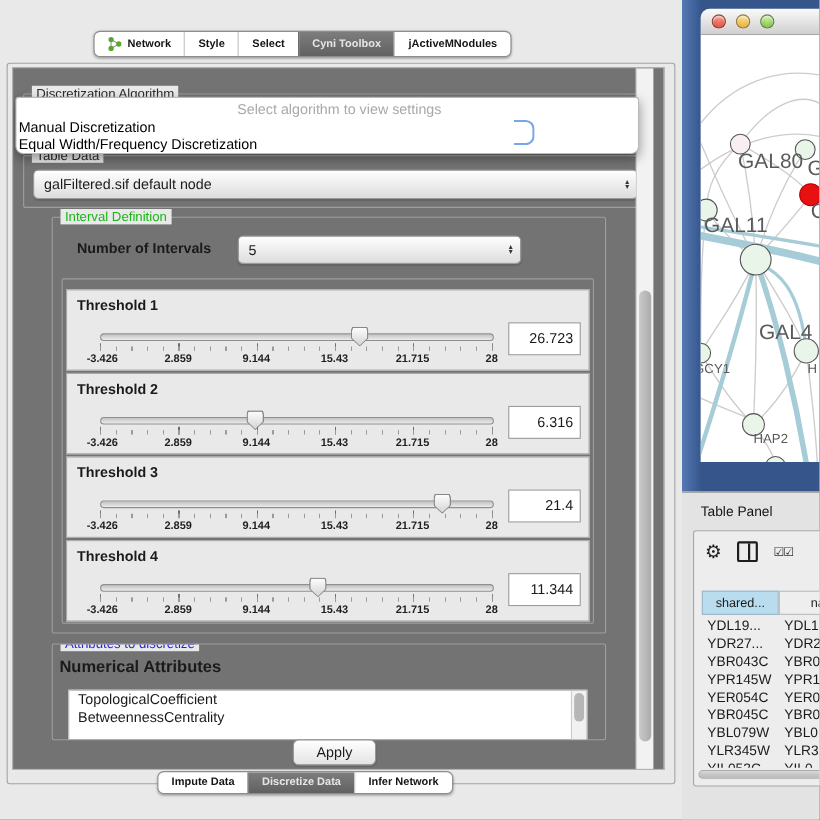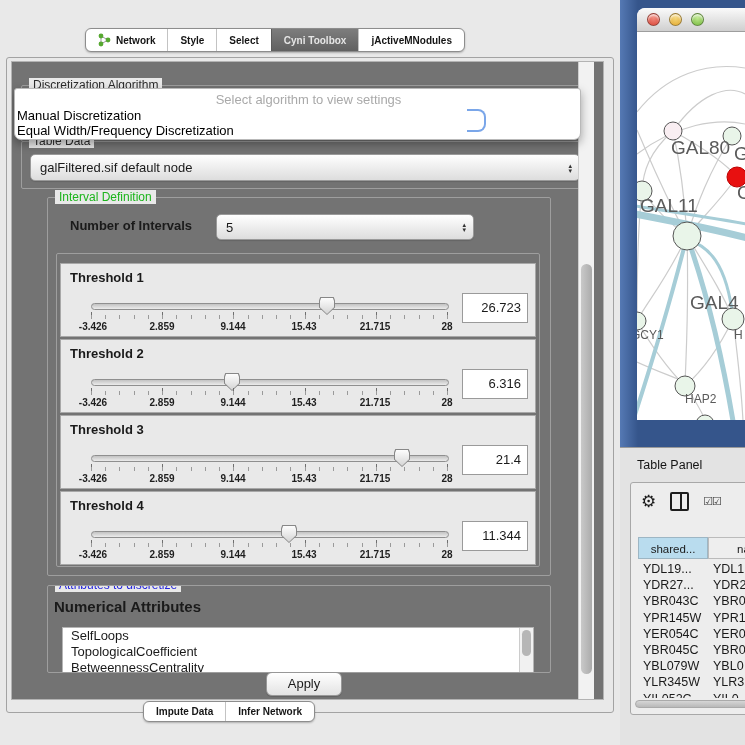--- a/index.html
+++ b/index.html
@@ -283,39 +283,41 @@
               <div class="val">11.344</div>
             </div>
           </div>
         </div>
       </div>
 
       <div class="group" style="left:35px;top:523px;width:502px;height:86px;overflow:hidden;">
         <span class="group-label lbl-blue">Attributes to discretize</span>
         <span style="position:absolute;left:6px;top:12px;font-size:15px;font-weight:bold;">Numerical Attributes</span>
         <div class="attr-list">
-          <div class="it">SelfLoops</div>
           <div class="it">TopologicalCoefficient</div>
           <div class="it">BetweennessCentrality</div>
           <div class="alist-sb">
               <i></i>
             </div>
         </div>
       </div>
 
       <div class="apply-btn">Apply</div>
 
       <div class="v-sb">
           <i></i>
         </div>
     </div>
 
     <div class="seg bottom-seg">
       <div class="s">
         <span>Impute Data</span>
+        </div>
+      <div class="s sel">
+        <span>Discretize Data</span>
         </div>
       <div class="s">
         <span>Infer Network</span>
         </div>
     </div>
   </div>
 
   <div class="network-frame">
     <div class="net-window">
       <div class="net-titlebar">

